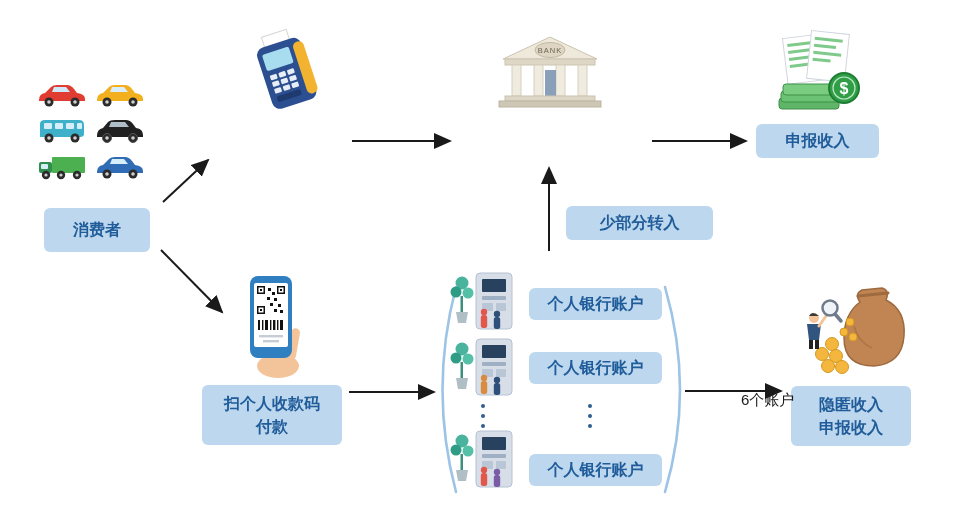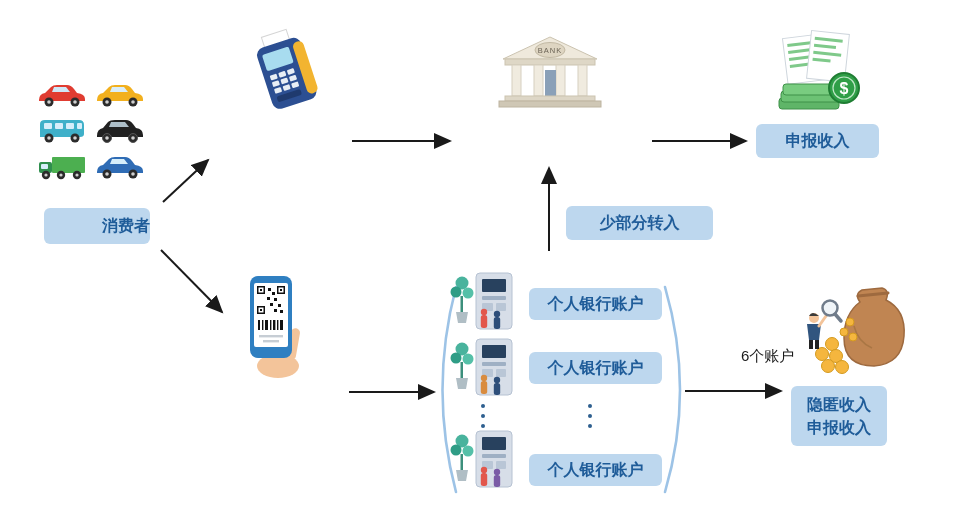--- a/index.html
+++ b/index.html
@@ -13,21 +13,21 @@
     position:relative;width:957px;height:530px;background:#ffffff;
     font-family:"Liberation Sans", sans-serif;overflow:hidden;padding-left:36px;
   }
   .node{
     position:absolute;background:var(--box-fill);color:var(--box-text);
     border-radius:6px;display:flex;flex-direction:column;align-items:center;
     justify-content:center;font-weight:bold;font-size:16px;text-align:center;
     line-height:1.45;box-sizing:border-box;
   }
   .illus{position:absolute;}
-  .annotation{position:absolute;color:#1a1a1a;font-size:15px;}
+  .annotation{position:absolute;color:#1a1a1a;font-size:15px;margin-top:44px;}
   .dots{position:absolute;display:flex;flex-direction:column;gap:6px;align-items:center;}
   .dot{width:4px;height:4px;border-radius:50%;background:#2e5f8f;}
   .overlay{position:absolute;left:0;top:0;pointer-events:none;}
   .cars-grid{display:grid;grid-template-columns:58px 58px;grid-auto-rows:36px;gap:0;}
 </style>
 </head>
 <body>
 
 <div class="canvas">
 
@@ -261,46 +261,50 @@
     <circle cx="22" cy="42" r="5" fill="#f3c49a"></circle>
     <path d="M17,40 Q20,34 27,40" fill="#3a3a3a"></path>
     <path d="M15,48 L29,48 L27,64 L17,64 Z" fill="#31557f"></path>
     <rect x="17" y="64" width="4" height="9" fill="#222"></rect>
     <rect x="23" y="64" width="4" height="9" fill="#222"></rect>
     <line x1="27" y1="50" x2="34" y2="40" stroke="#f3c49a" stroke-width="3" stroke-linecap="round"></line>
     <circle cx="38" cy="32" r="7.5" fill="#dfe9f1" fill-opacity="0.5" stroke="#6f7b8a" stroke-width="2.5"></circle>
     <line x1="43" y1="38" x2="49" y2="45" stroke="#6f7b8a" stroke-width="3.5" stroke-linecap="round"></line>
   </svg>
 
-  <div class="node" style="left:44px;top:208px;width:106px;height:36px;align-items:flex-end;">
+  <div class="node" style="left:44px;top:208px;width:106px;height:44px;">
     <span>消费者</span>
   </div>
 
 
 
   <div class="node" style="left:566px;top:206px;width:147px;height:34px;">
     <span>少部分转入</span>
   </div>
 
   <div class="node" style="left:756px;top:124px;width:123px;height:34px;">
     <span>申报收入</span>
   </div>
 
+  <div class="node" style="left:202px;top:385px;width:140px;height:60px;">
+    <span>扫个人收款码</span>
+    <span>付款</span>
+  </div>
 
   <div class="node" style="left:529px;top:288px;width:133px;height:32px;">
     <span>个人银行账户</span>
   </div>
   <div class="node" style="left:529px;top:352px;width:133px;height:32px;">
     <span>个人银行账户</span>
   </div>
   <div class="node" style="left:529px;top:454px;width:133px;height:32px;">
     <span>个人银行账户</span>
   </div>
 
-  <div class="node" style="left:791px;top:386px;width:96px;height:60px;">
+  <div class="node" style="left:791px;top:386px;width:120px;height:60px;">
     <span>隐匿收入</span>
     <span>申报收入</span>
   </div>
 
   <div class="dots" style="left:481px;top:404px;">
     <div class="dot"></div>
     <div class="dot"></div>
     <div class="dot"></div>
   </div>
   <div class="dots" style="left:588px;top:404px;">

